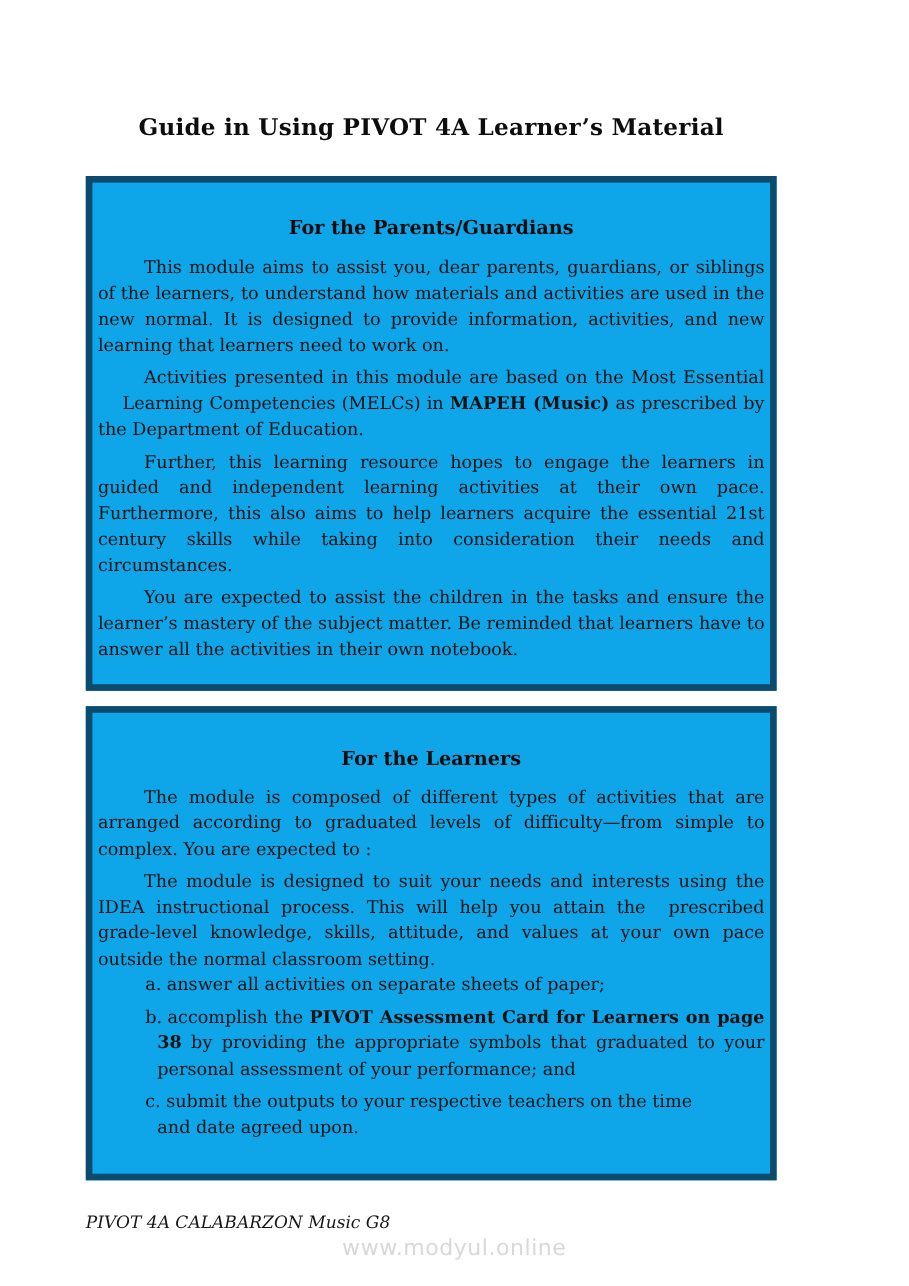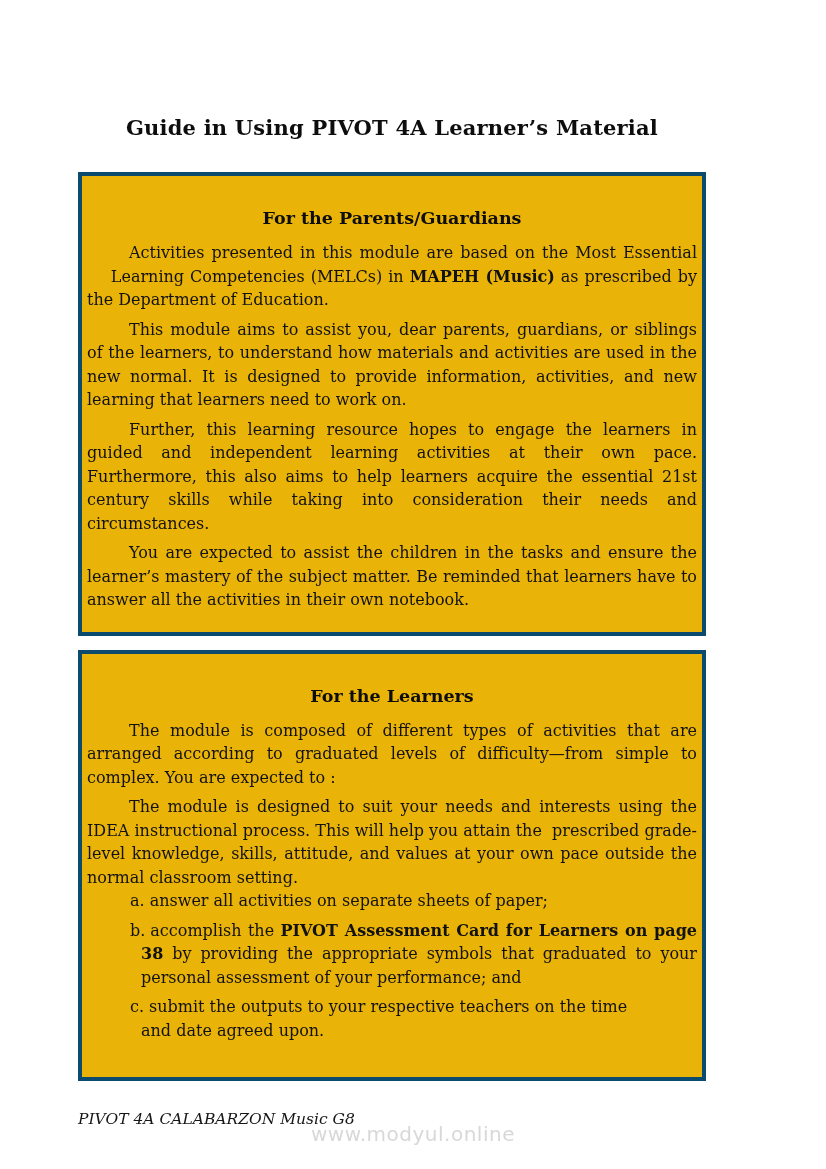--- a/index.html
+++ b/index.html
@@ -15,36 +15,36 @@
     font-family: "DejaVu Serif", serif;
     color: #121212;
   }
   .content {
     position: absolute;
     left: 78px;
     top: 0;
     width: 628px;
   }
   .page-title {
-    margin: 12px;
+    margin: 0;
     padding-top: 102px;
     font-size: 21px;
     line-height: 27px;
     font-weight: bold;
     text-align: center;
     letter-spacing: 0.2px;
     color: #0d0d0d;
   }
   .box {
     box-sizing: border-box;
-    border: 4px solid #0c4a6e;
+    border: 6px solid #0c4a6e;
     margin-top: 31px;
     padding: 30px 5px 20px 5px;
     min-height: 445px;
-    background: #eab308;
+    background: #0ea5e9;
   }
   .box.box-learners {
     margin-top: 14px;
     min-height: 431px;
     padding-bottom: 8px;
   }
   .box-heading {
     margin: 0 0 11px 0;
     font-size: 17.5px;
     line-height: 24px;
@@ -98,22 +98,22 @@
 </head>
 <body>
 
 <div class="content">
 
   <h1 class="page-title">Guide in Using PIVOT 4A Learner’s Material</h1>
 
   <section class="box">
     <h2 class="box-heading">For the Parents/Guardians</h2>
     <div>
+        <p><span>This module aims to assist you, dear parents, guardians, or siblings of the learners, to understand how materials and activities are used in the new normal. It is designed to provide information, activities, and new learning that learners need to work on.</span></p>
         <p><span>Activities presented in this module are based on the Most Essential &nbsp;&nbsp;&nbsp; Learning Competencies (MELCs) in </span><span class="seg-bold">MAPEH (Music)</span><span> as prescribed by the Department of Education.</span></p>
-        <p><span>This module aims to assist you, dear parents, guardians, or siblings of the learners, to understand how materials and activities are used in the new normal. It is designed to provide information, activities, and new learning that learners need to work on.</span></p>
         <p><span>Further, this learning resource hopes to engage the learners in guided and independent learning activities at their own pace. Furthermore, this also aims to help learners acquire the essential 21st century skills while taking into consideration their needs and circumstances.</span></p>
         <p><span>You are expected to assist the children in the tasks and ensure the learner’s mastery of the subject matter. Be reminded that learners have to answer all the activities in their own notebook.</span></p>
       </div>
   </section>
 
   <section class="box box-learners">
     <h2 class="box-heading">For the Learners</h2>
     <div>
         <p><span>The module is composed of different types of activities that are arranged according to graduated levels of difficulty—from simple to complex. You are expected to :</span></p>
         <p><span>The module is designed to suit your needs and interests using the IDEA instructional process. This will help you attain the &nbsp;prescribed grade-level knowledge, skills, attitude, and values at your own pace outside the normal classroom setting.</span></p>

